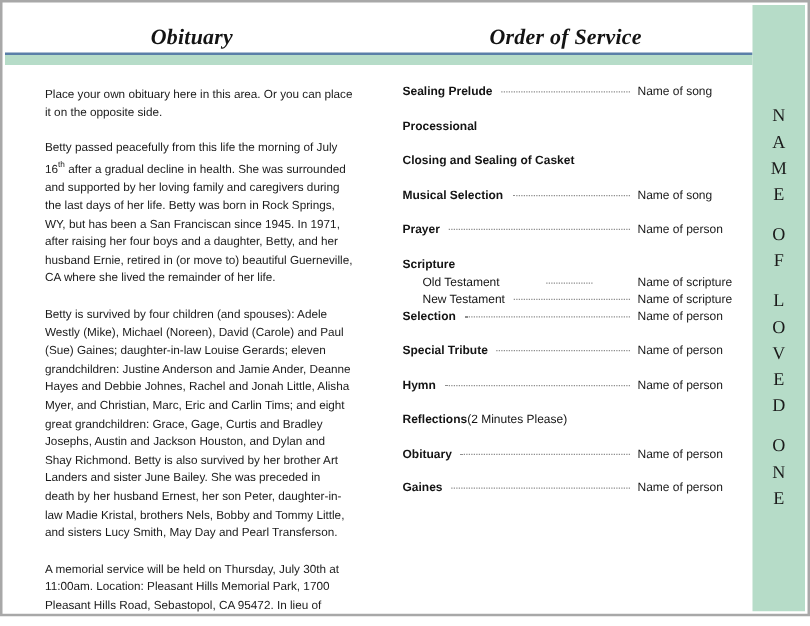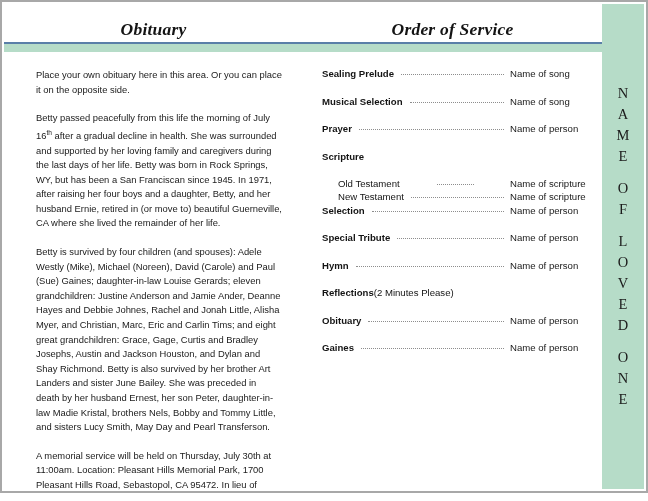--- a/index.html
+++ b/index.html
@@ -105,21 +105,21 @@
 
   
   .svc-row {
     display: flex;
     align-items: baseline;
     margin-bottom: 16.5px;
     font-size: 9.6px;
     color: #141414;
   }
   .svc-row.tight { margin-bottom: 3px; gap: 30px; }
-  .svc-row.group-head { margin-bottom: 16px; }
+  .svc-row.group-head { margin-bottom: 4px; }
   .svc-row.sub { margin-bottom: 2.5px; padding-left: 16px; }
 
   .svc-label {
     font-weight: bold;
     white-space: nowrap;
     flex: 0 0 auto;
   }
   .svc-label.plain { font-weight: normal; }
   .svc-note {
     font-weight: normal;
@@ -197,20 +197,26 @@
       <p class="obit-para">Betty is survived by four children (and spouses): Adele Westly (Mike), Michael (Noreen), David (Carole) and Paul (Sue) Gaines;  daughter-in-law Louise Gerards;  eleven grandchildren: Justine Anderson and Jamie Ander, Deanne Hayes and Debbie Johnes, Rachel and Jonah Little, Alisha Myer, and Christian, Marc, Eric and Carlin Tims;  and eight great grandchildren: Grace, Gage, Curtis and Bradley Josephs, Austin and Jackson Houston, and Dylan and Shay Richmond.   Betty is also survived by her brother Art Landers and sister June Bailey.   She was preceded in death by her husband Ernest, her son Peter, daughter-in-law Madie Kristal, brothers Nels, Bobby and Tommy Little, and sisters Lucy Smith, May Day and Pearl Transferson.</p>
       <p class="obit-para">A memorial service will be held on Thursday, July 30th at 11:00am.   Location:  Pleasant Hills Memorial Park, 1700 Pleasant Hills Road, Sebastopol, CA 95472.   In lieu of flowers, donations may be made to (NAME and ADDRESS).</p>
     </div>
 
     <div class="col-service">
       <div id="svc-list">
           <div class="svc-row">
             <span class="svc-label">Sealing Prelude</span>
             <span class="svc-leader"></span>
             <span class="svc-value">Name of song</span>
+          </div>
+          <div class="svc-row">
+            <span class="svc-label">Processional</span>
+          </div>
+          <div class="svc-row">
+            <span class="svc-label">Closing and Sealing of Casket</span>
           </div>
           <div class="svc-row">
             <span class="svc-label">Musical Selection</span>
             <span class="svc-leader"></span>
             <span class="svc-value">Name of song</span>
           </div>
           <div class="svc-row">
             <span class="svc-label">Prayer</span>
             <span class="svc-leader"></span>
             <span class="svc-value">Name of person</span>

